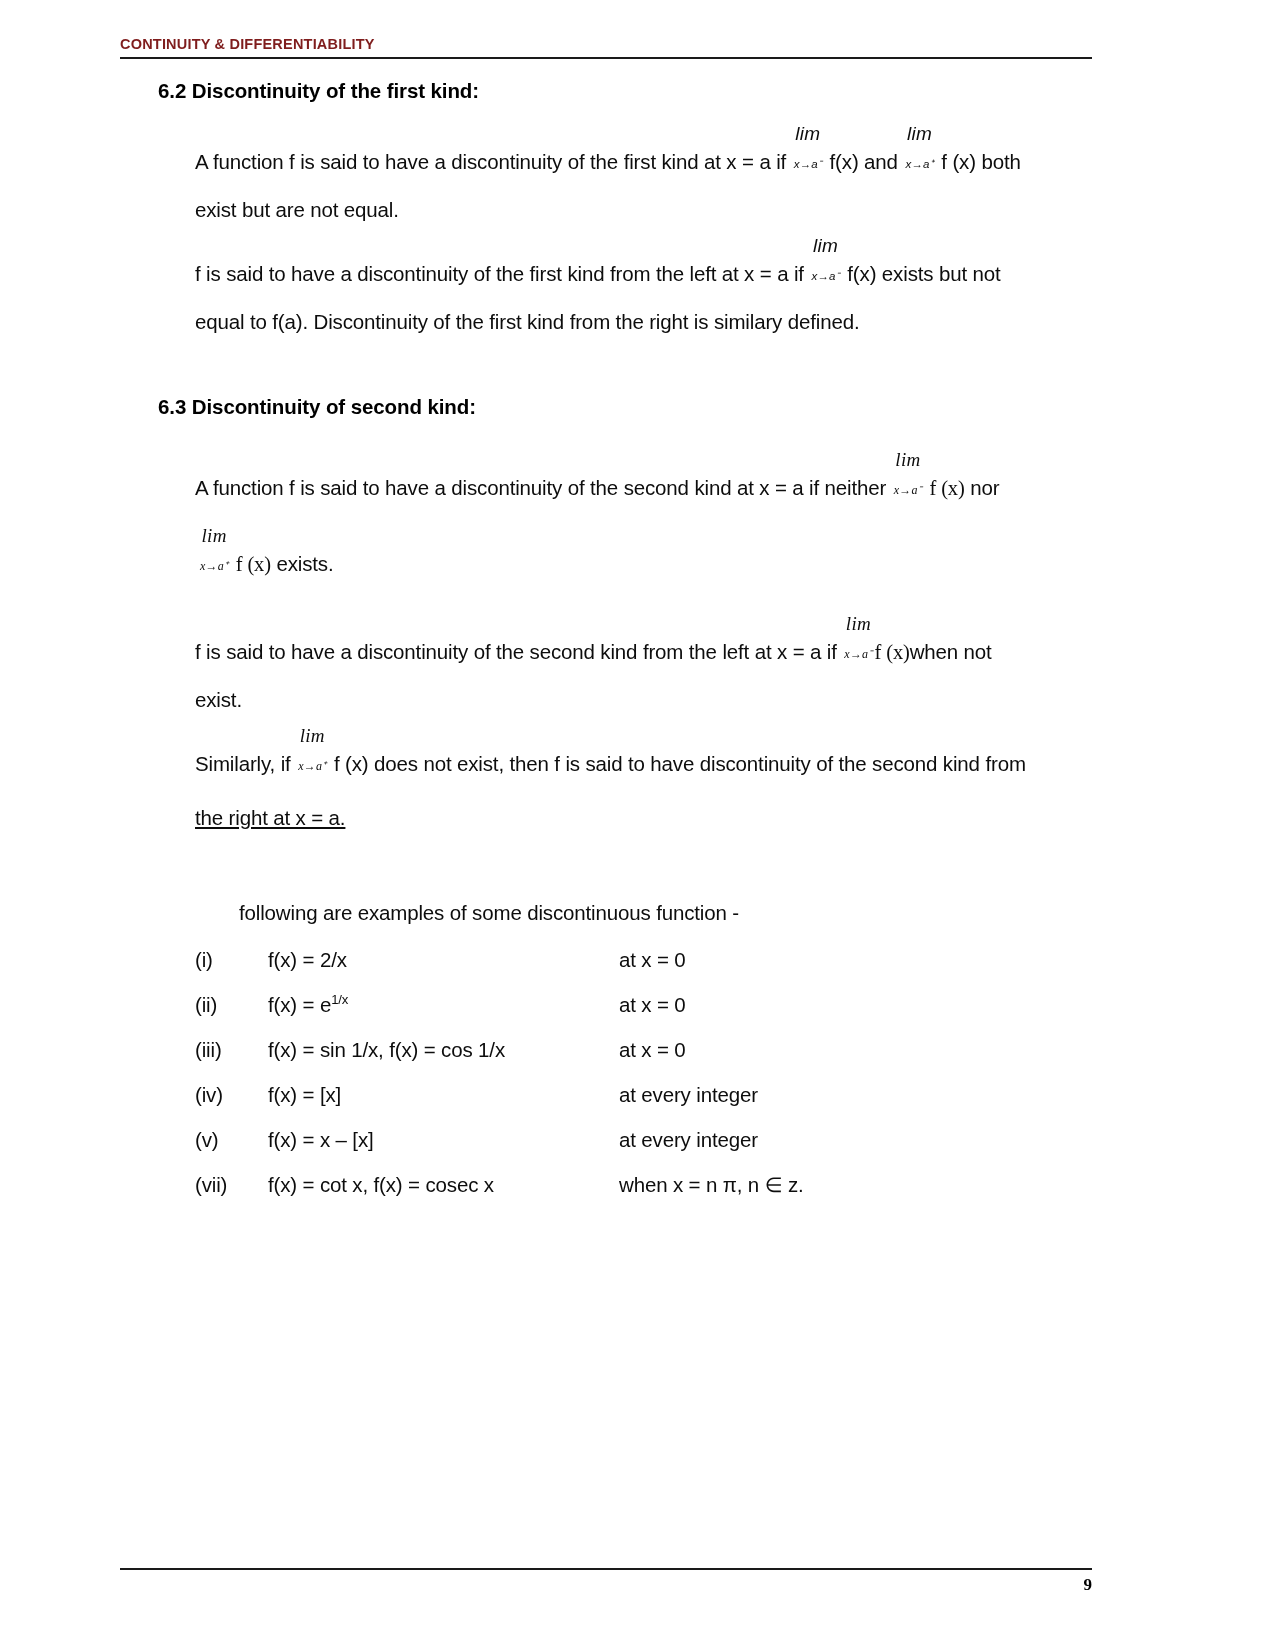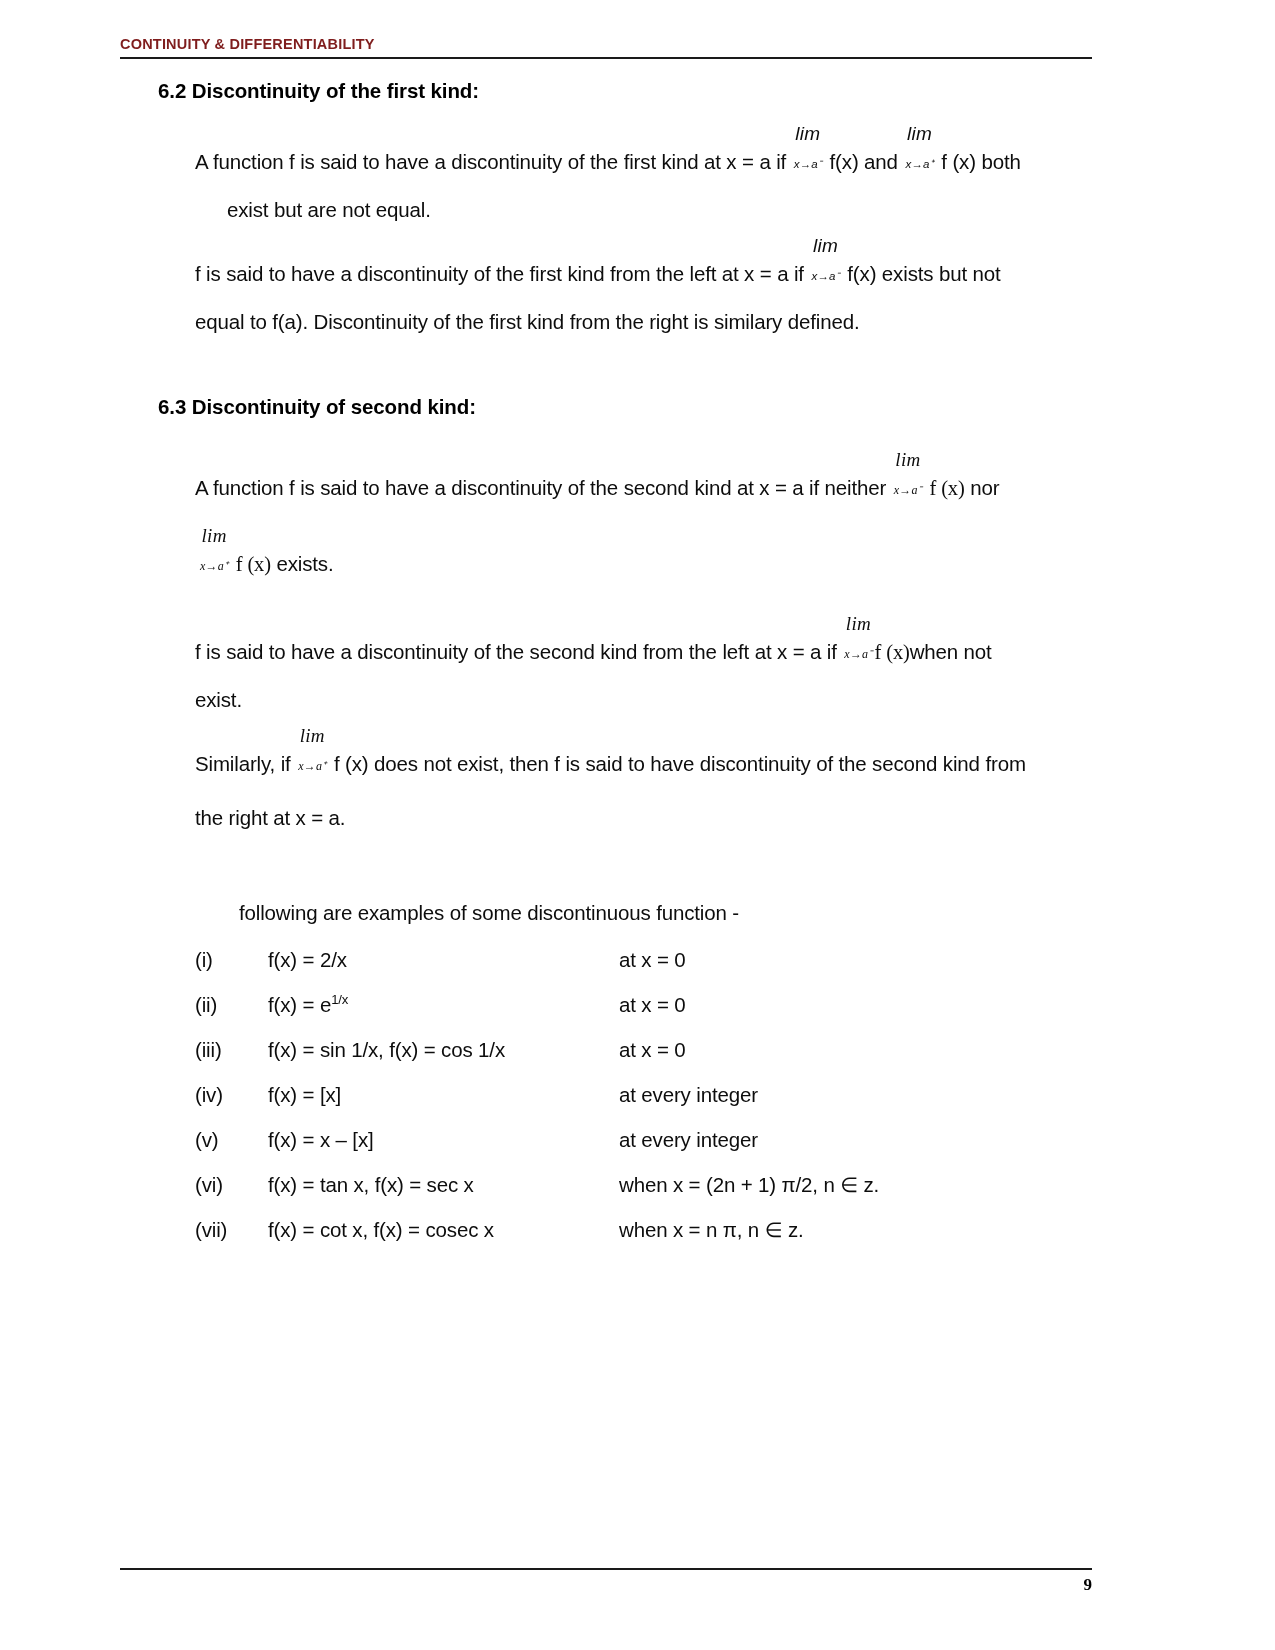--- a/index.html
+++ b/index.html
@@ -161,21 +161,21 @@
       <span class="lim-bot">x→a⁻</span>
     </span>
     <span>f(x) and</span>
     <span class="lim">
       <span class="lim-top">lim</span>
       <span class="lim-bot">x→a⁺</span>
     </span>
     <span>f (x) both</span>
   </div>
 
-  <div class="para" style="left:195px; top:182px;margin-left:32px;">
+  <div class="para" style="left:195px; top:182px;">
     <span>exist but are not equal.</span>
   </div>
 
   <div class="para" style="left:195px; top:238px; width:900px;">
     <span>f is said to have a discontinuity of the first kind from the left at x = a if</span>
     <span class="lim">
       <span class="lim-top">lim</span>
       <span class="lim-bot">x→a⁻</span>
     </span>
     <span>f(x) exists but not</span>
@@ -220,21 +220,21 @@
 
   <div class="para" style="left:195px; top:728px; width:905px;">
     <span>Similarly, if</span>
     <span class="lim serifish">
       <span class="lim-top">lim</span>
       <span class="lim-bot">x→a⁺</span>
     </span>
     <span>f (x) does not exist, then f is said to have discontinuity of the second kind from</span>
   </div>
 
-  <div class="para" style="left:195px; top:790px;">
+  <div class="para" style="left:195px; top:790px;text-decoration:underline;">
     <span>the right at x = a.</span>
   </div>
 
   <div class="para" style="left:195px; top:885px;margin-left:44px;">following are examples of some discontinuous function -</div>
 
   <div class="examples">
 
     <div class="ex-row">
       <span class="ex-num">(i)</span>
       <span class="ex-fn"><span>f(x) = 2/x</span></span>
@@ -258,25 +258,20 @@
       <span class="ex-fn"><span>f(x) = [x]</span></span>
       <span class="ex-cond">at every integer</span>
     </div>
 
     <div class="ex-row">
       <span class="ex-num">(v)</span>
       <span class="ex-fn"><span>f(x) = x – [x]</span></span>
       <span class="ex-cond">at every integer</span>
     </div>
 
-    <div class="ex-row">
-      <span class="ex-num">(vi)</span>
-      <span class="ex-fn"><span>f(x) = tan x, f(x) = sec x</span></span>
-      <span class="ex-cond">when x = (2n + 1) π/2, n ∈ z.</span>
-    </div>
 
     <div class="ex-row">
       <span class="ex-num">(vii)</span>
       <span class="ex-fn"><span>f(x) = cot x, f(x) = cosec x</span></span>
       <span class="ex-cond">when x = n π, n ∈ z.</span>
     </div>
 
   </div>
 
   <div class="footer-rule"></div>

